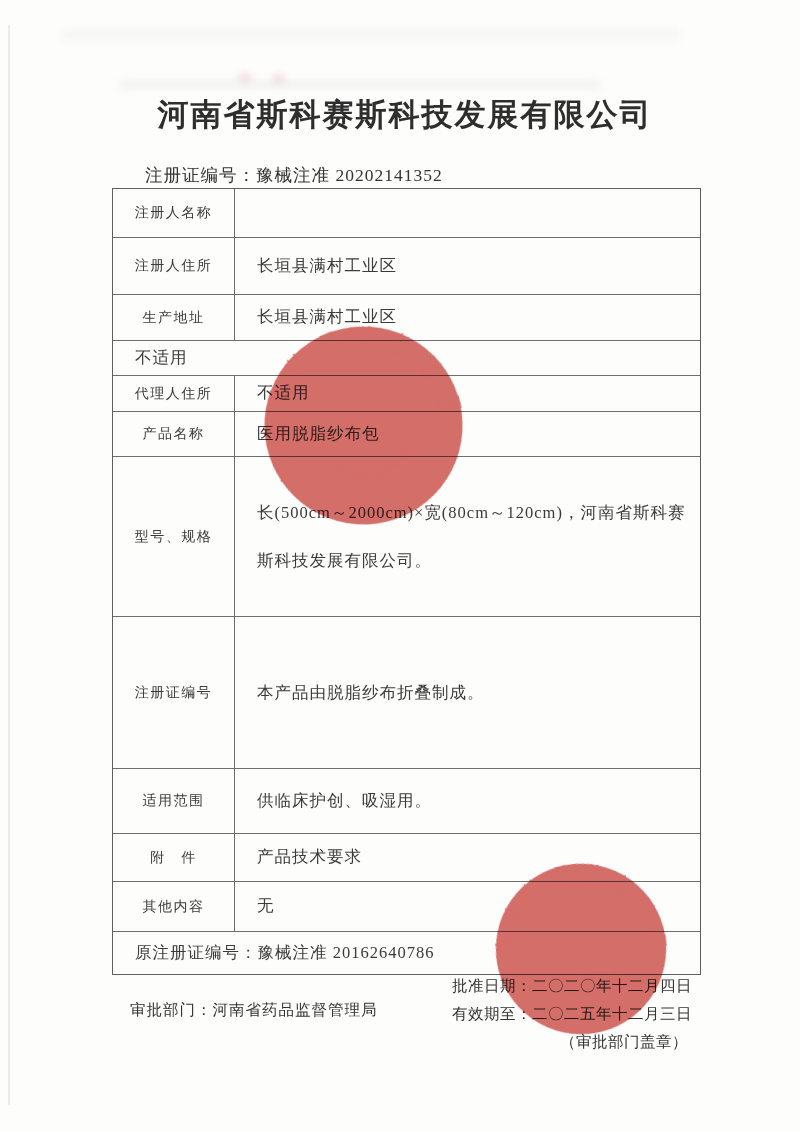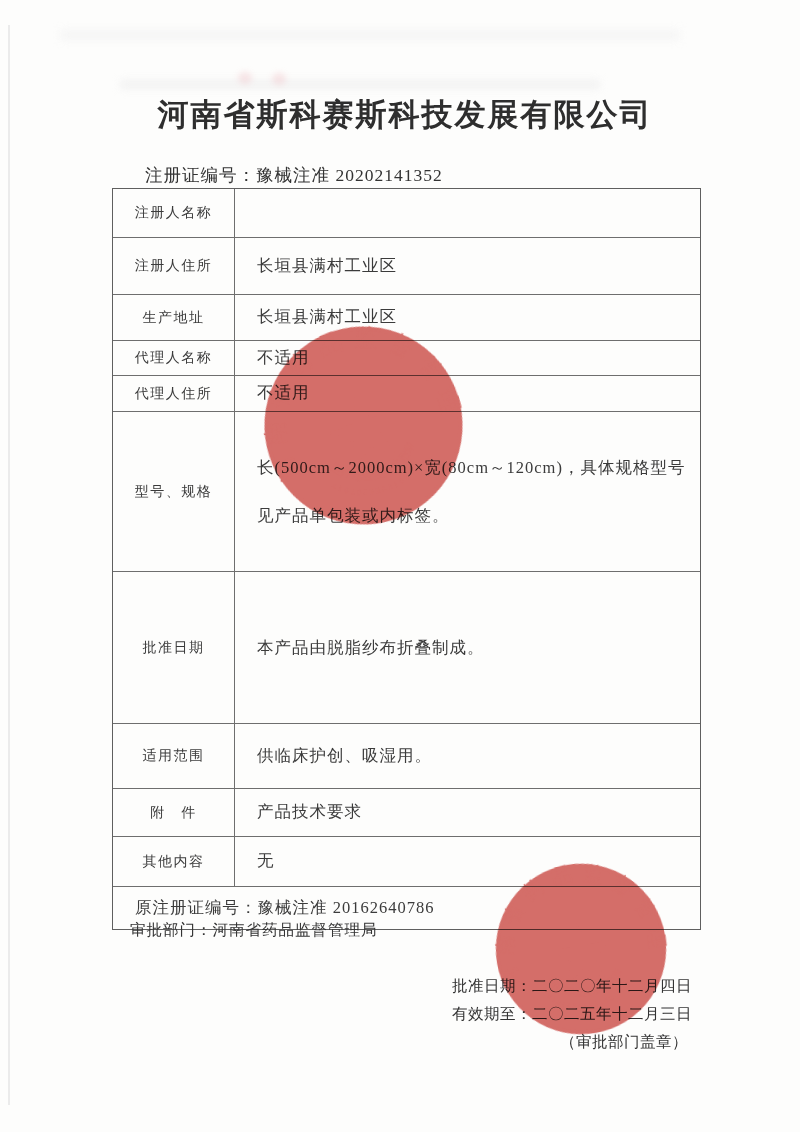--- a/index.html
+++ b/index.html
@@ -36,21 +36,21 @@
     font-size:14px;letter-spacing:1.5px;color:#3b3b3b;text-align:left;padding:0 4px;
   }
   .cell-value{
     flex:1;display:flex;align-items:center;box-sizing:border-box;
     padding:4px 14px 4px 22px;font-size:16.5px;letter-spacing:1px;color:#3b3b3b;
     line-height:1.7;
   }
   .row.tall .cell-value{line-height:2.9;}
 
   .footer-left{
-    position:absolute;left:130px;top:920px;font-size:15.5px;letter-spacing:1px;color:#333;
+    position:absolute;left:130px;top:1000px;font-size:15.5px;letter-spacing:1px;color:#333;
   }
   .footer-right{
     position:absolute;left:452px;top:976px;font-size:15.5px;letter-spacing:.5px;color:#333;
   }
   .footer-right .line{margin-bottom:7px;white-space:nowrap;}
   .footer-right .stamp-note{margin-left:108px;margin-top:1px;}
 
   .seal{
     position:absolute;mix-blend-mode:multiply;opacity:.85;filter:blur(.3px);
     pointer-events:none;
@@ -82,33 +82,36 @@
     </div>
     <div class="row" style="height:57px">
       <div class="cell-label">注册人住所</div>
       <div class="cell-value">长垣县满村工业区</div>
     </div>
     <div class="row" style="height:46px">
       <div class="cell-label">生产地址</div>
       <div class="cell-value">长垣县满村工业区</div>
     </div>
     <div class="row" style="height:35px">
-      <div class="cell-label">代理人名称</div>
       <div class="cell-value">不适用</div>
     </div>
     <div class="row" style="height:36px">
       <div class="cell-label">代理人住所</div>
       <div class="cell-value">不适用</div>
     </div>
+    <div class="row" style="height:45px">
+      <div class="cell-label">产品名称</div>
+      <div class="cell-value">医用脱脂纱布包</div>
+    </div>
     <div class="row tall" style="height:160px">
       <div class="cell-label">型号、规格</div>
-      <div class="cell-value">长(500cm～2000cm)×宽(80cm～120cm)，具体规格型号见产品单包装或内标签。</div>
+      <div class="cell-value">长(500cm～2000cm)×宽(80cm～120cm)，河南省斯科赛斯科技发展有限公司。</div>
     </div>
     <div class="row tall" style="height:152px">
-      <div class="cell-label">批准日期</div>
+      <div class="cell-label">注册证编号</div>
       <div class="cell-value">本产品由脱脂纱布折叠制成。</div>
     </div>
     <div class="row" style="height:65px">
       <div class="cell-label">适用范围</div>
       <div class="cell-value">供临床护创、吸湿用。</div>
     </div>
     <div class="row" style="height:48px">
       <div class="cell-label">附　件</div>
       <div class="cell-value">产品技术要求</div>
     </div>

